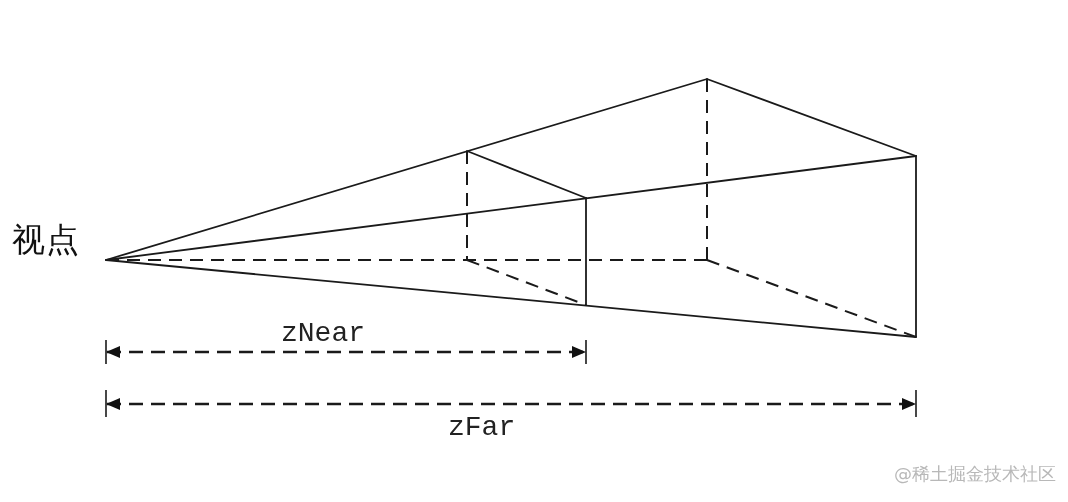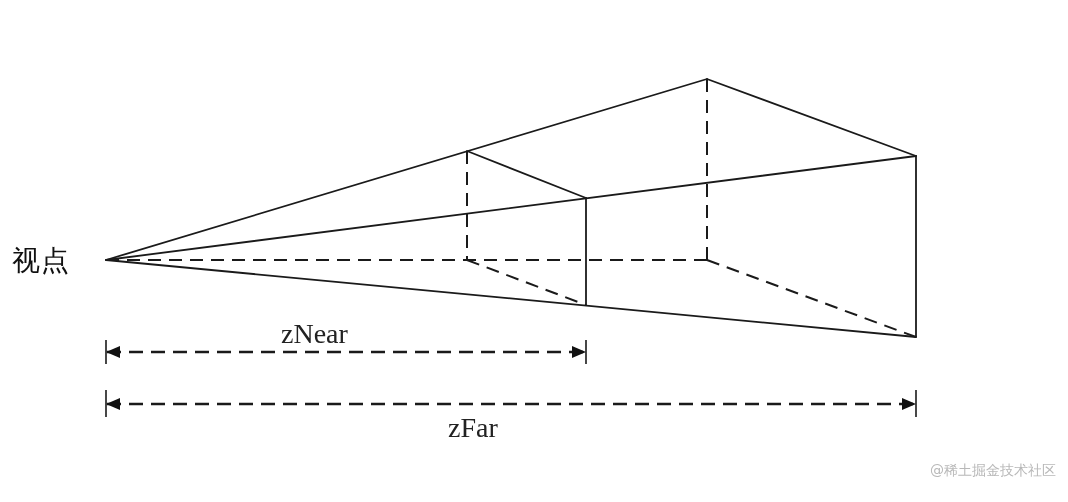--- a/index.html
+++ b/index.html
@@ -1,38 +1,38 @@
 <!DOCTYPE html>
 <html><head>
   <meta charset="utf-8">
   <style>
     html, body { margin: 0; padding: 0; background: #ffffff; }
     body { width: 1068px; height: 502px; position: relative; overflow: hidden; }
     #diagram { position: absolute; left: 0; top: 0; }
     .label-cn {
       position: absolute;
       font-family: Liberation Serif, serif;
-      font-size: 28px;
+      font-size: 33px;
       color: #111;
-      left: 12px; top: 242px;
+      left: 12px; top: 218px;
       letter-spacing: 1px;
     }
     .label-serif {
       position: absolute;
-      font-family: Liberation Serif, serif;
+      font-family: Liberation Mono, monospace;
       font-size: 28px;
       color: #222;
     }
     #znear-label { left: 281px; top: 318px; }
     #zfar-label { left: 448px; top: 412px; }
     .watermark {
       position: absolute;
       right: 12px; top: 462px;
       font-family: "DejaVu Sans", sans-serif;
-      font-size: 14px;
+      font-size: 18px;
       color: #b8b8b8;
     }
   </style>
 </head>
 <body>
 
 <svg id="diagram" width="1068" height="502" viewBox="0 0 1068 502" xmlns="http://www.w3.org/2000/svg">
   <defs>
     <marker id="arrow-end" markerWidth="14" markerHeight="12" refX="13" refY="6" orient="auto" markerUnits="userSpaceOnUse">
       <path d="M0,0 L14,6 L0,12 Z" fill="#111"></path>

